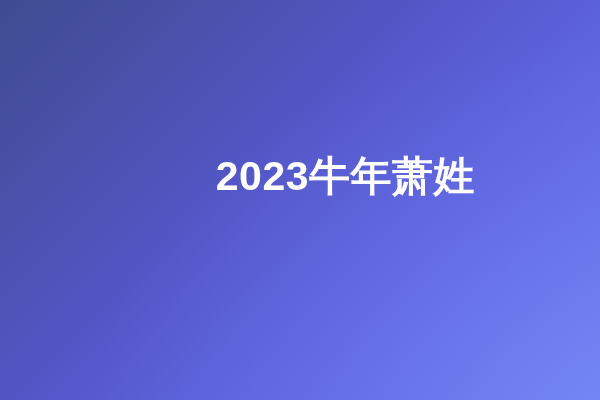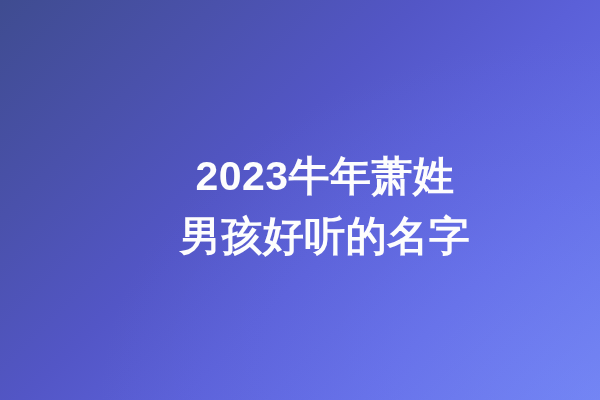--- a/index.html
+++ b/index.html
@@ -39,21 +39,21 @@
         rgba(130, 150, 255, 0.10) 40%,
         rgba(130, 150, 255, 0.00) 70%);
     pointer-events: none;
   }
 
   #title-block {
     position: absolute;
     left: 175px;
     top: 146px;
     width: 300px;
-    text-align: center;
+    text-align: right;
   }
 
   .title-line {
     display: block;
     color: #fdfdfd;
     font-size: 41px;
     font-weight: bold;
     line-height: 60px;
     letter-spacing: 0.5px;
     white-space: nowrap;
@@ -61,16 +61,15 @@
 </style>
 </head>
 <body>
 
 <div id="banner">
 
   <div id="banner-sheen"></div>
 
   <div id="title-block">
     <span class="title-line">2023牛年萧姓</span>
-    <span class="title-line">男孩好听的名字</span>
   </div>
 
 </div>
 
 </body></html>

